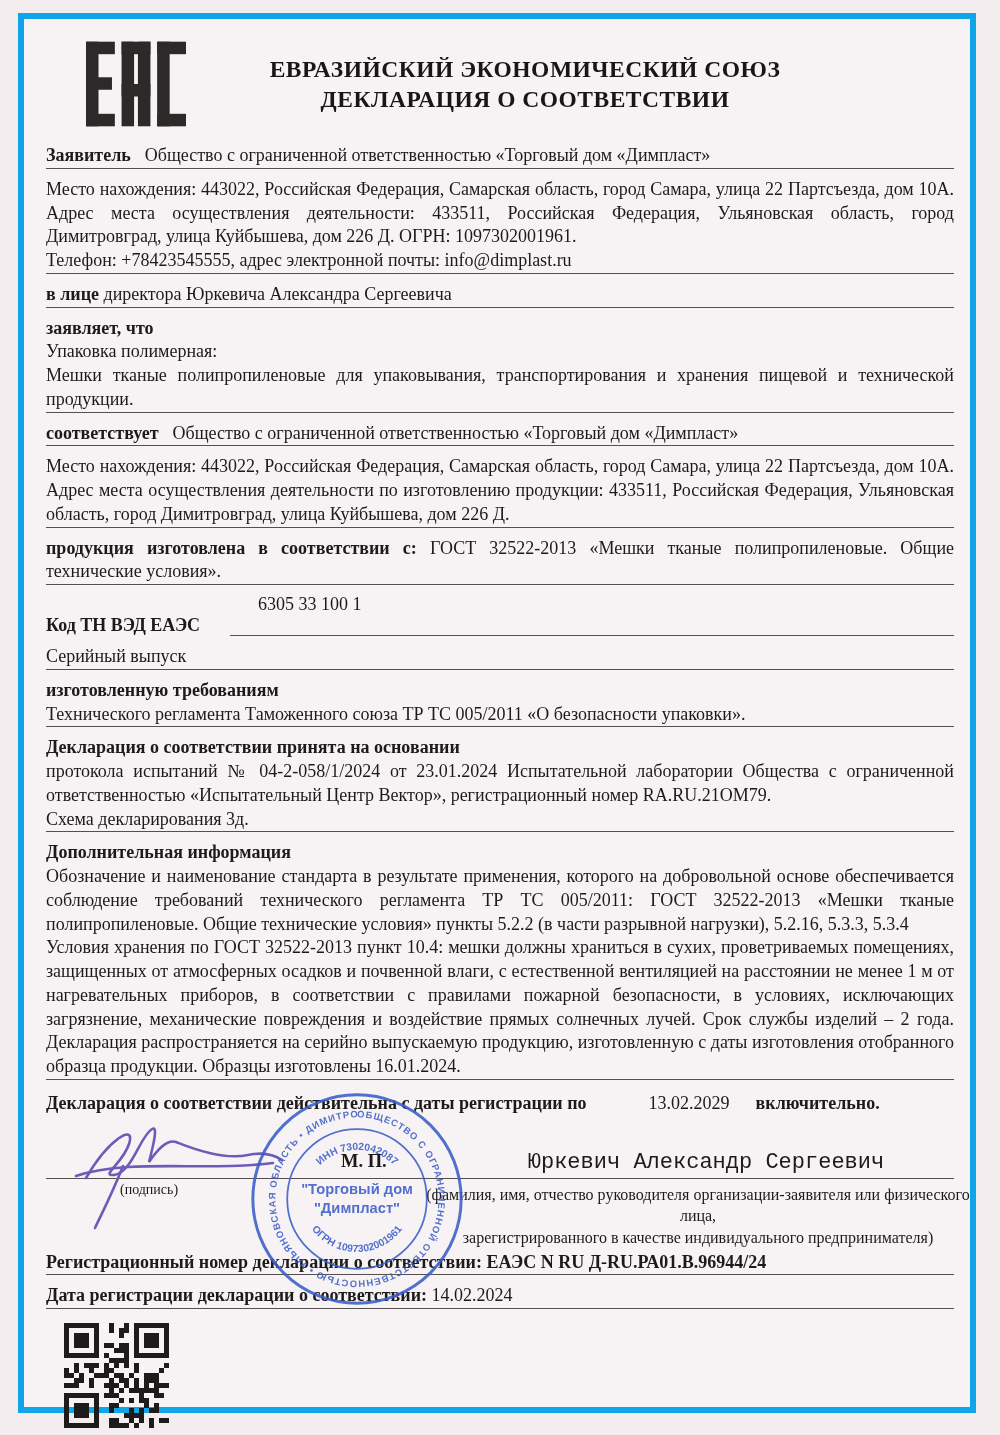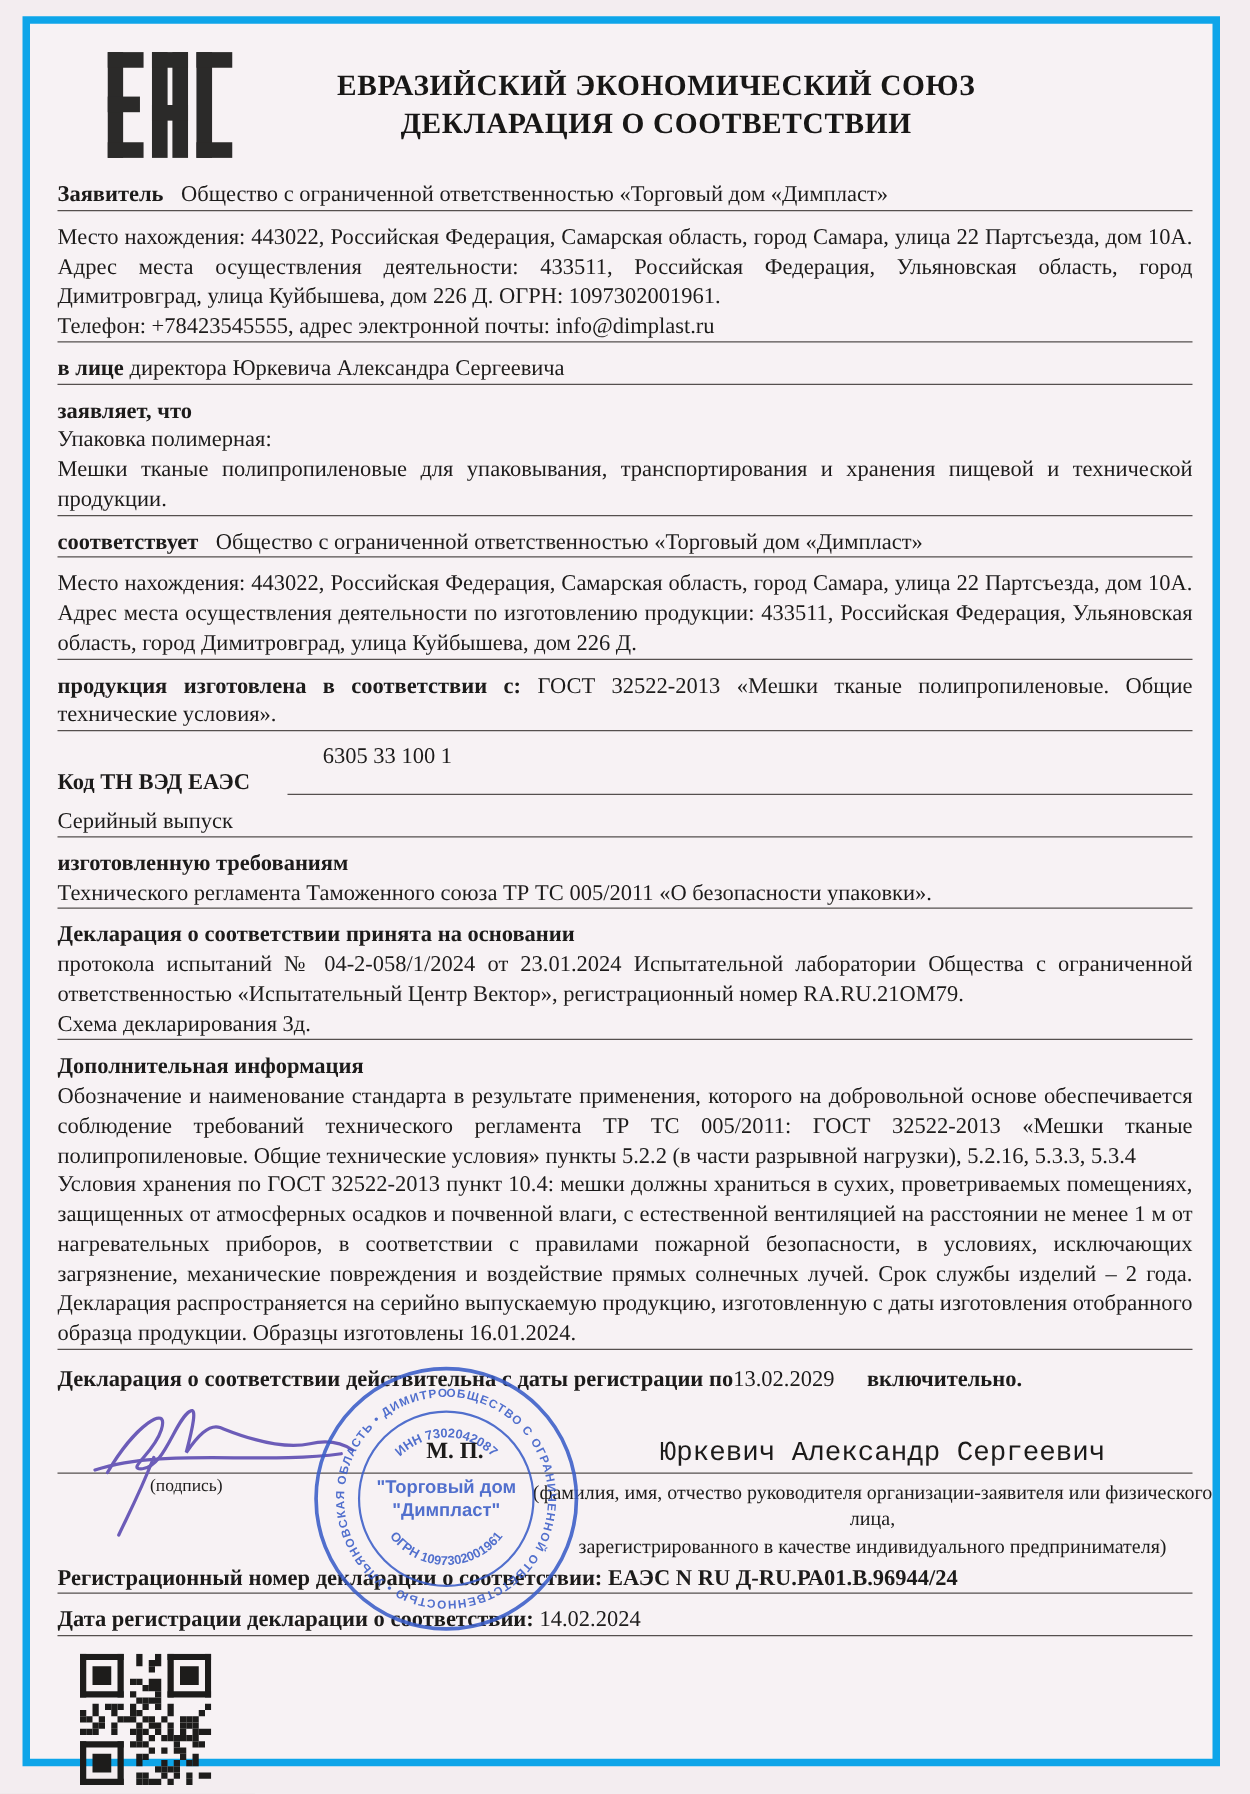--- a/index.html
+++ b/index.html
@@ -25,21 +25,21 @@
   .just{text-align:justify;}
   .lbl{font-weight:bold;}
   .gap{display:inline-block;width:14px;}
   
   .tnrow{display:flex;align-items:flex-end;margin-top:9px;gap:16px;}
   .tnrow .lbl{white-space:nowrap;font-size:18px;}
   .tnval{flex:1;margin-left:14px;border-bottom:1.6px solid #55504e;
     font-size:18px;padding-left:28px;padding-bottom:20px;}
   
   .validity{margin-top:12px;}
-  .vdate{display:inline-block;margin-right:26px;text-align:center;}
+  .vdate{display:inline-block;margin-left:62px;margin-right:26px;text-align:center;}
   
   .sigblock{position:relative;height:122px;margin-top:4px;}
   .sigrule{position:absolute;left:0;right:0;top:58px;border-top:1.6px solid #55504e;}
   .sigscribble{position:absolute;left:22px;top:-4px;z-index:4;}
   .sigcap{position:absolute;left:74px;top:62px;font-size:14px;z-index:2;}
   .mp{position:absolute;left:295px;top:31px;font-weight:bold;font-size:18.5px;z-index:6;}
   .headname{position:absolute;left:420px;top:30px;width:480px;text-align:center;font-size:22px;z-index:2;font-family:Liberation Mono, monospace;}
   .headcap{position:absolute;left:378px;top:64px;width:548px;text-align:center;
     font-size:16px;line-height:1.35;z-index:2;}
   .stamp{position:absolute;left:198px;top:-34px;z-index:5;opacity:.88;}

